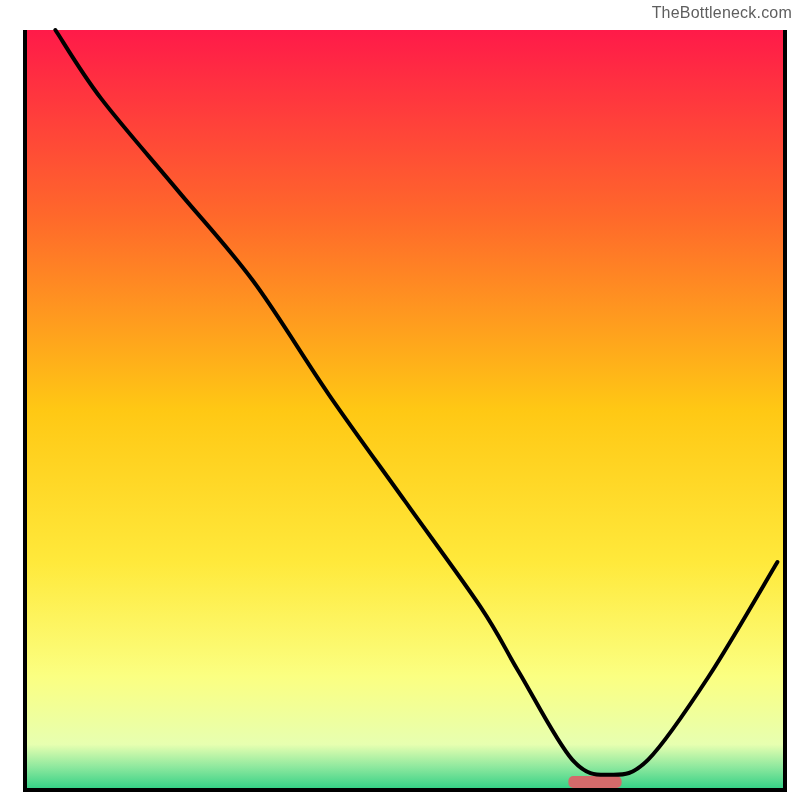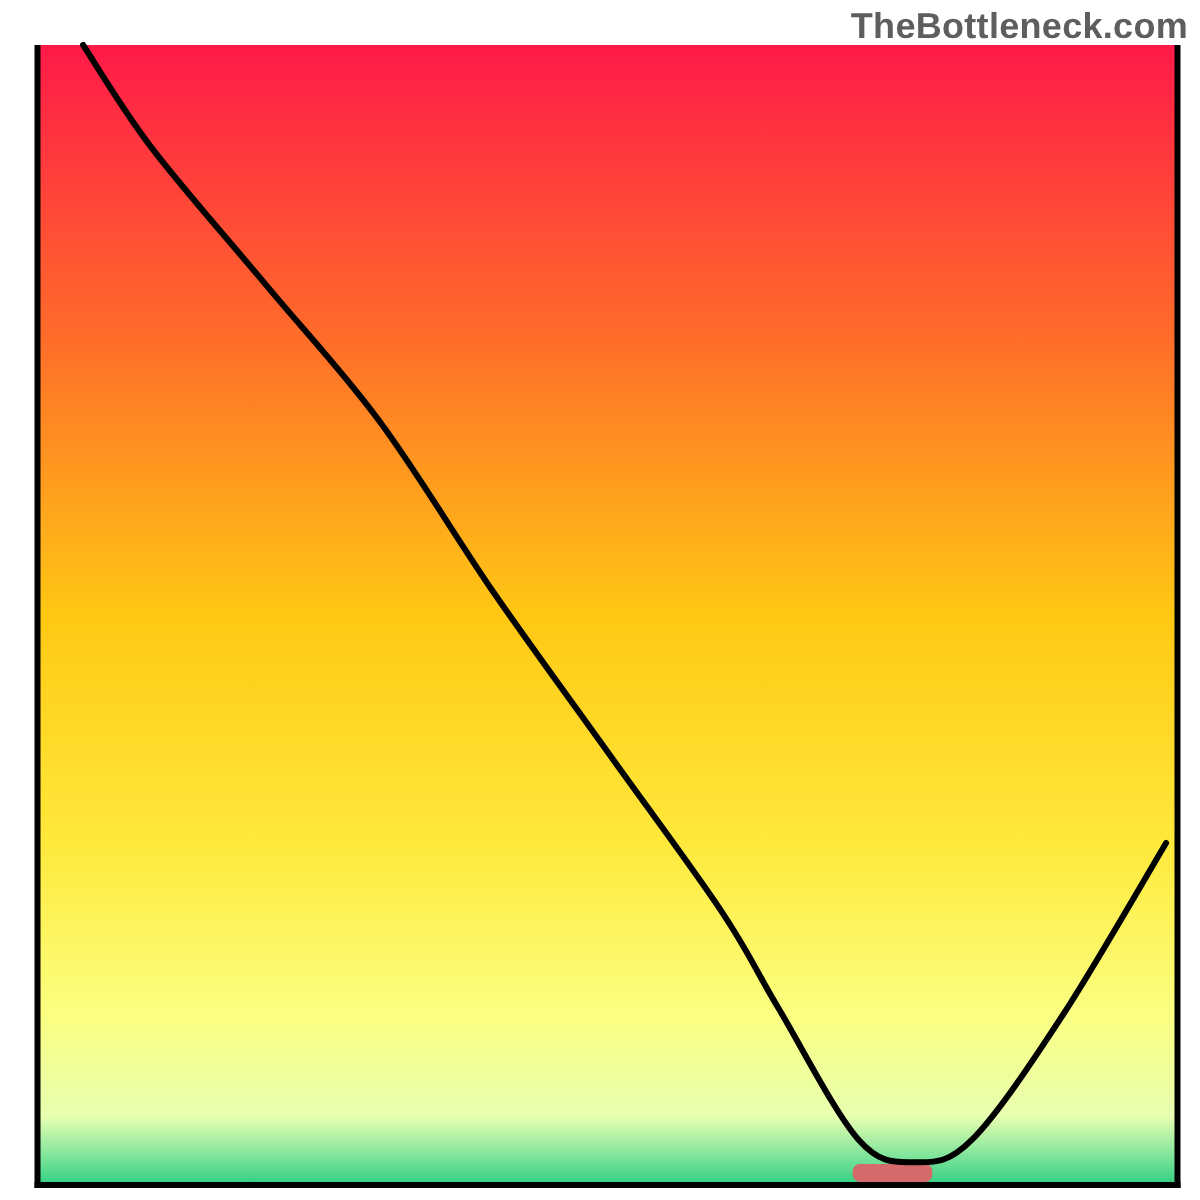--- a/index.html
+++ b/index.html
@@ -13,22 +13,22 @@
   }
   .stage {
     position: relative;
     width: 800px;
     height: 800px;
   }
   .watermark {
     position: absolute;
     top: 4px;
     right: 8px;
-    font-size: 24px;
-    font-weight: 700;
+    font-size: 16px;
+    font-weight: 400;
     color: #5e5e5e;
     letter-spacing: 0.2px;
   }
   svg {
     position: absolute;
     top: 0;
     left: 0;
   }
 </style>
 </head>

